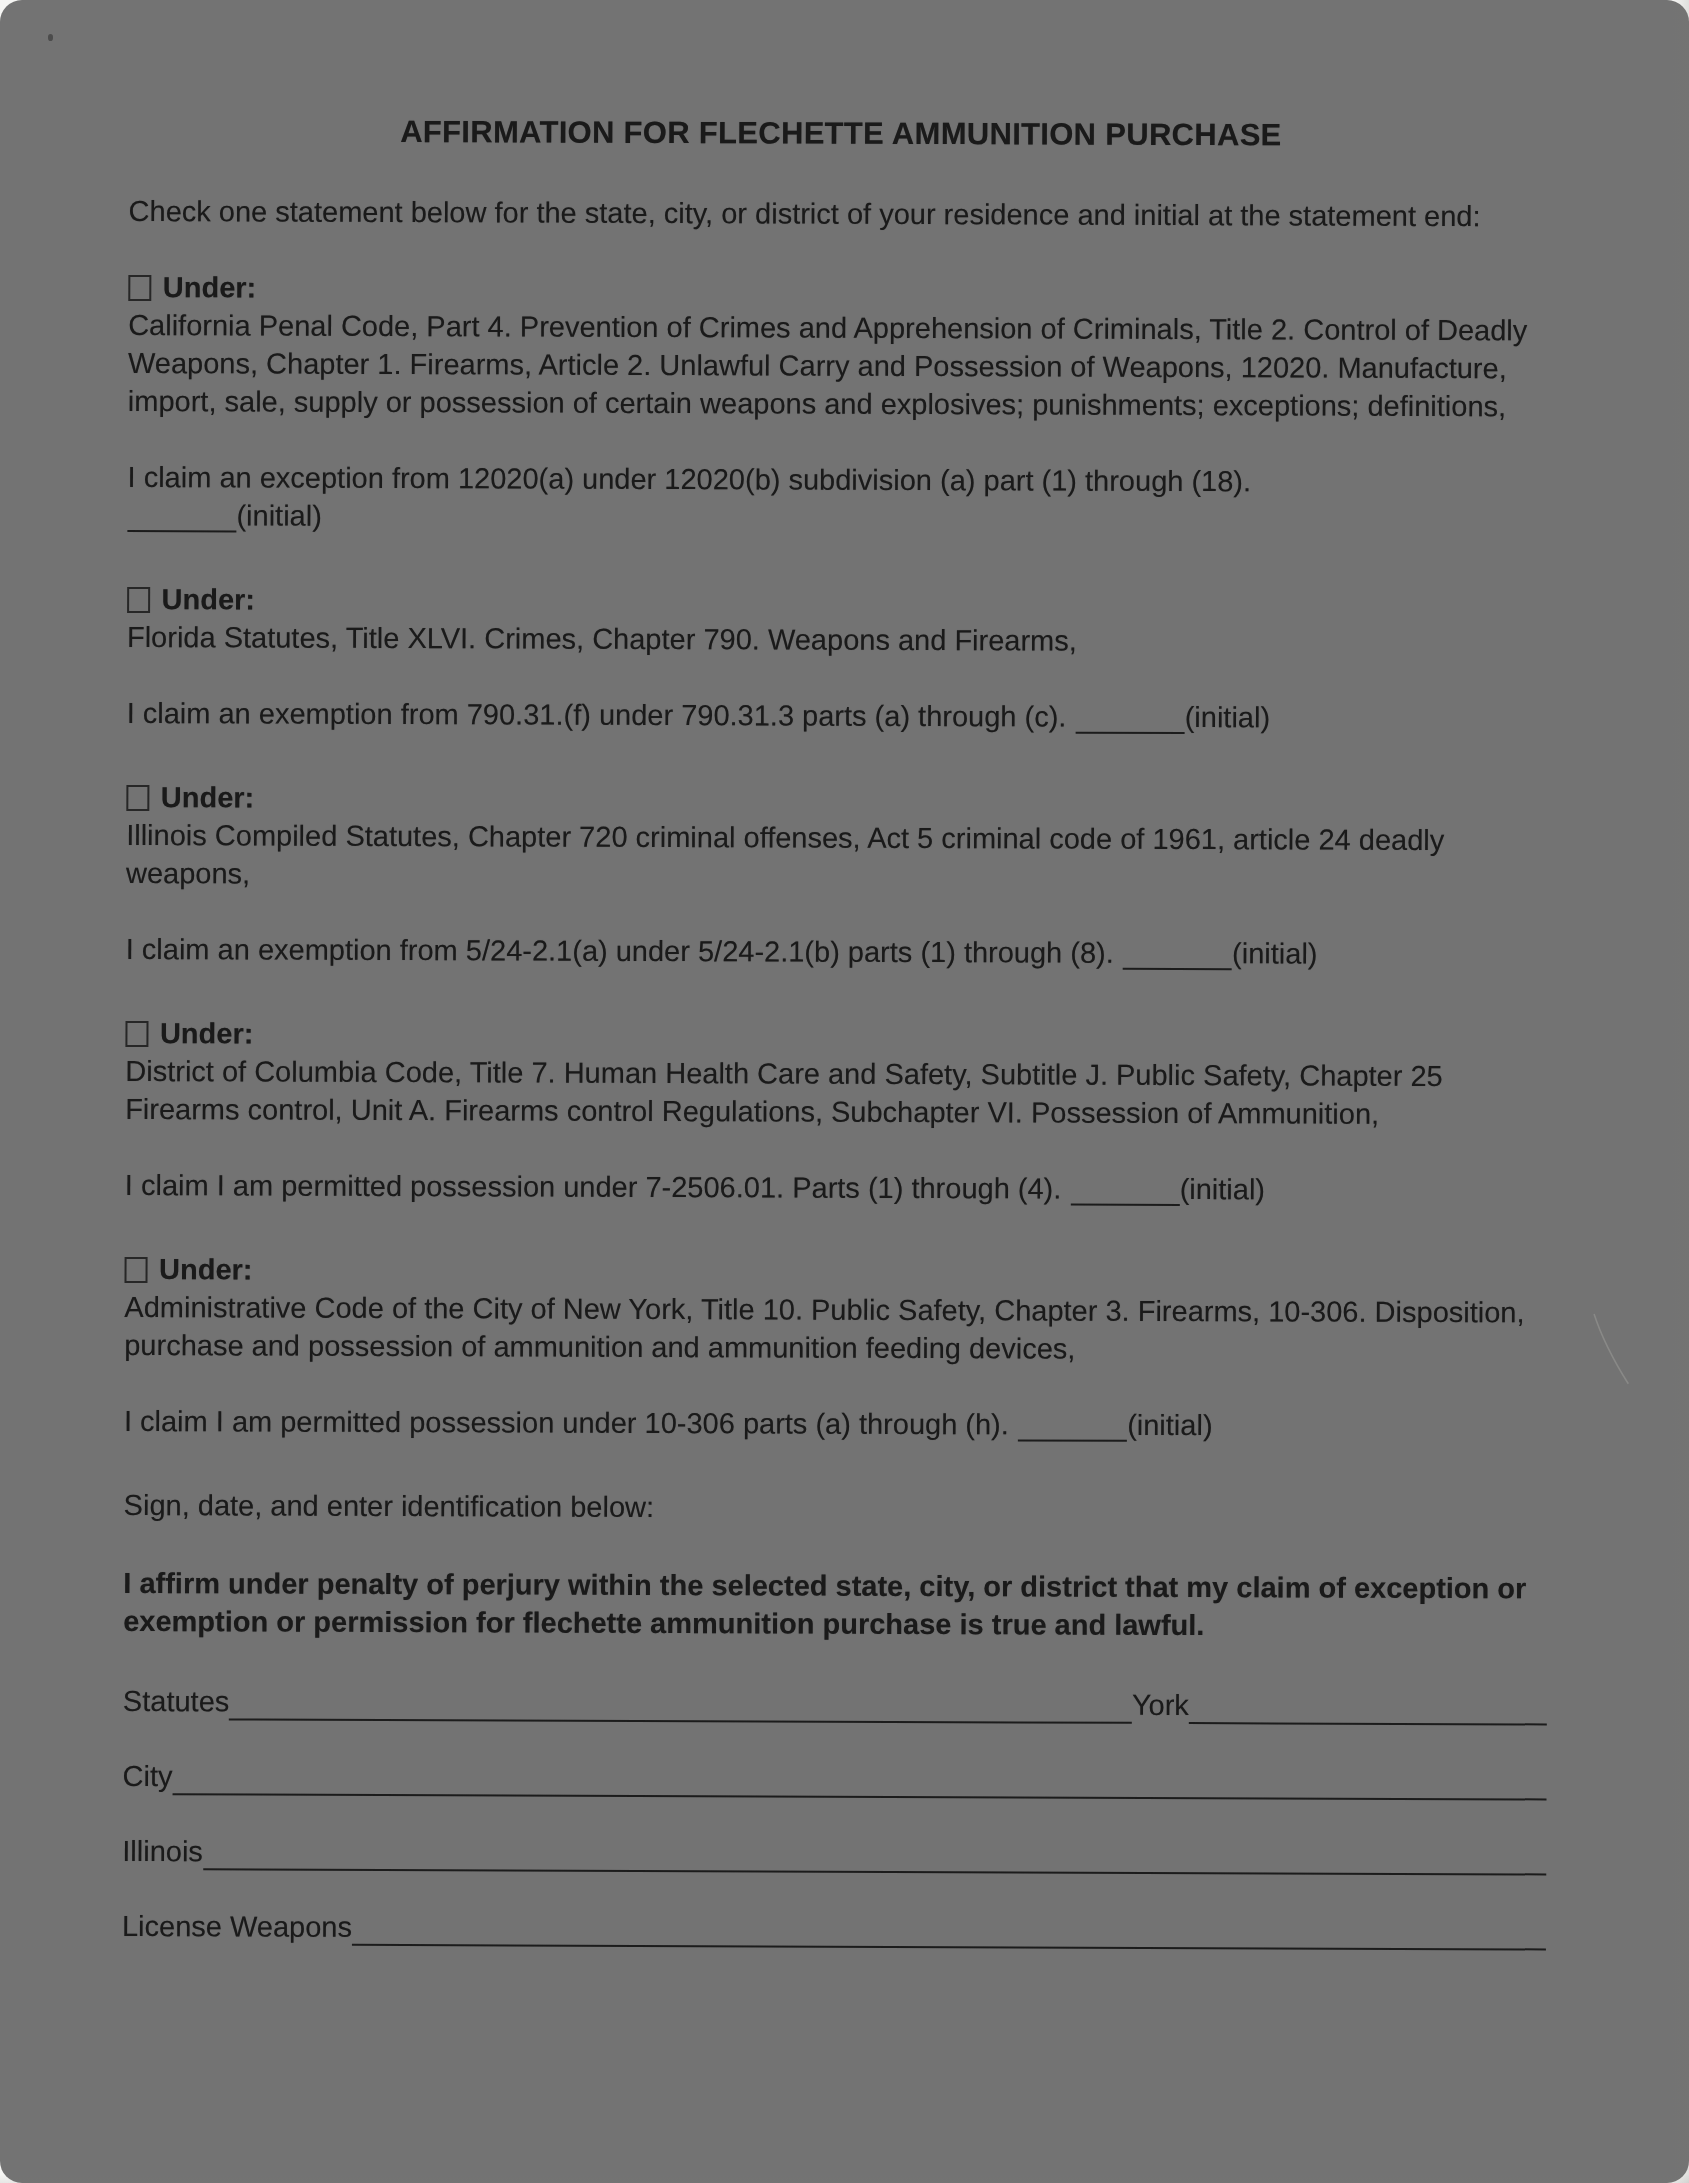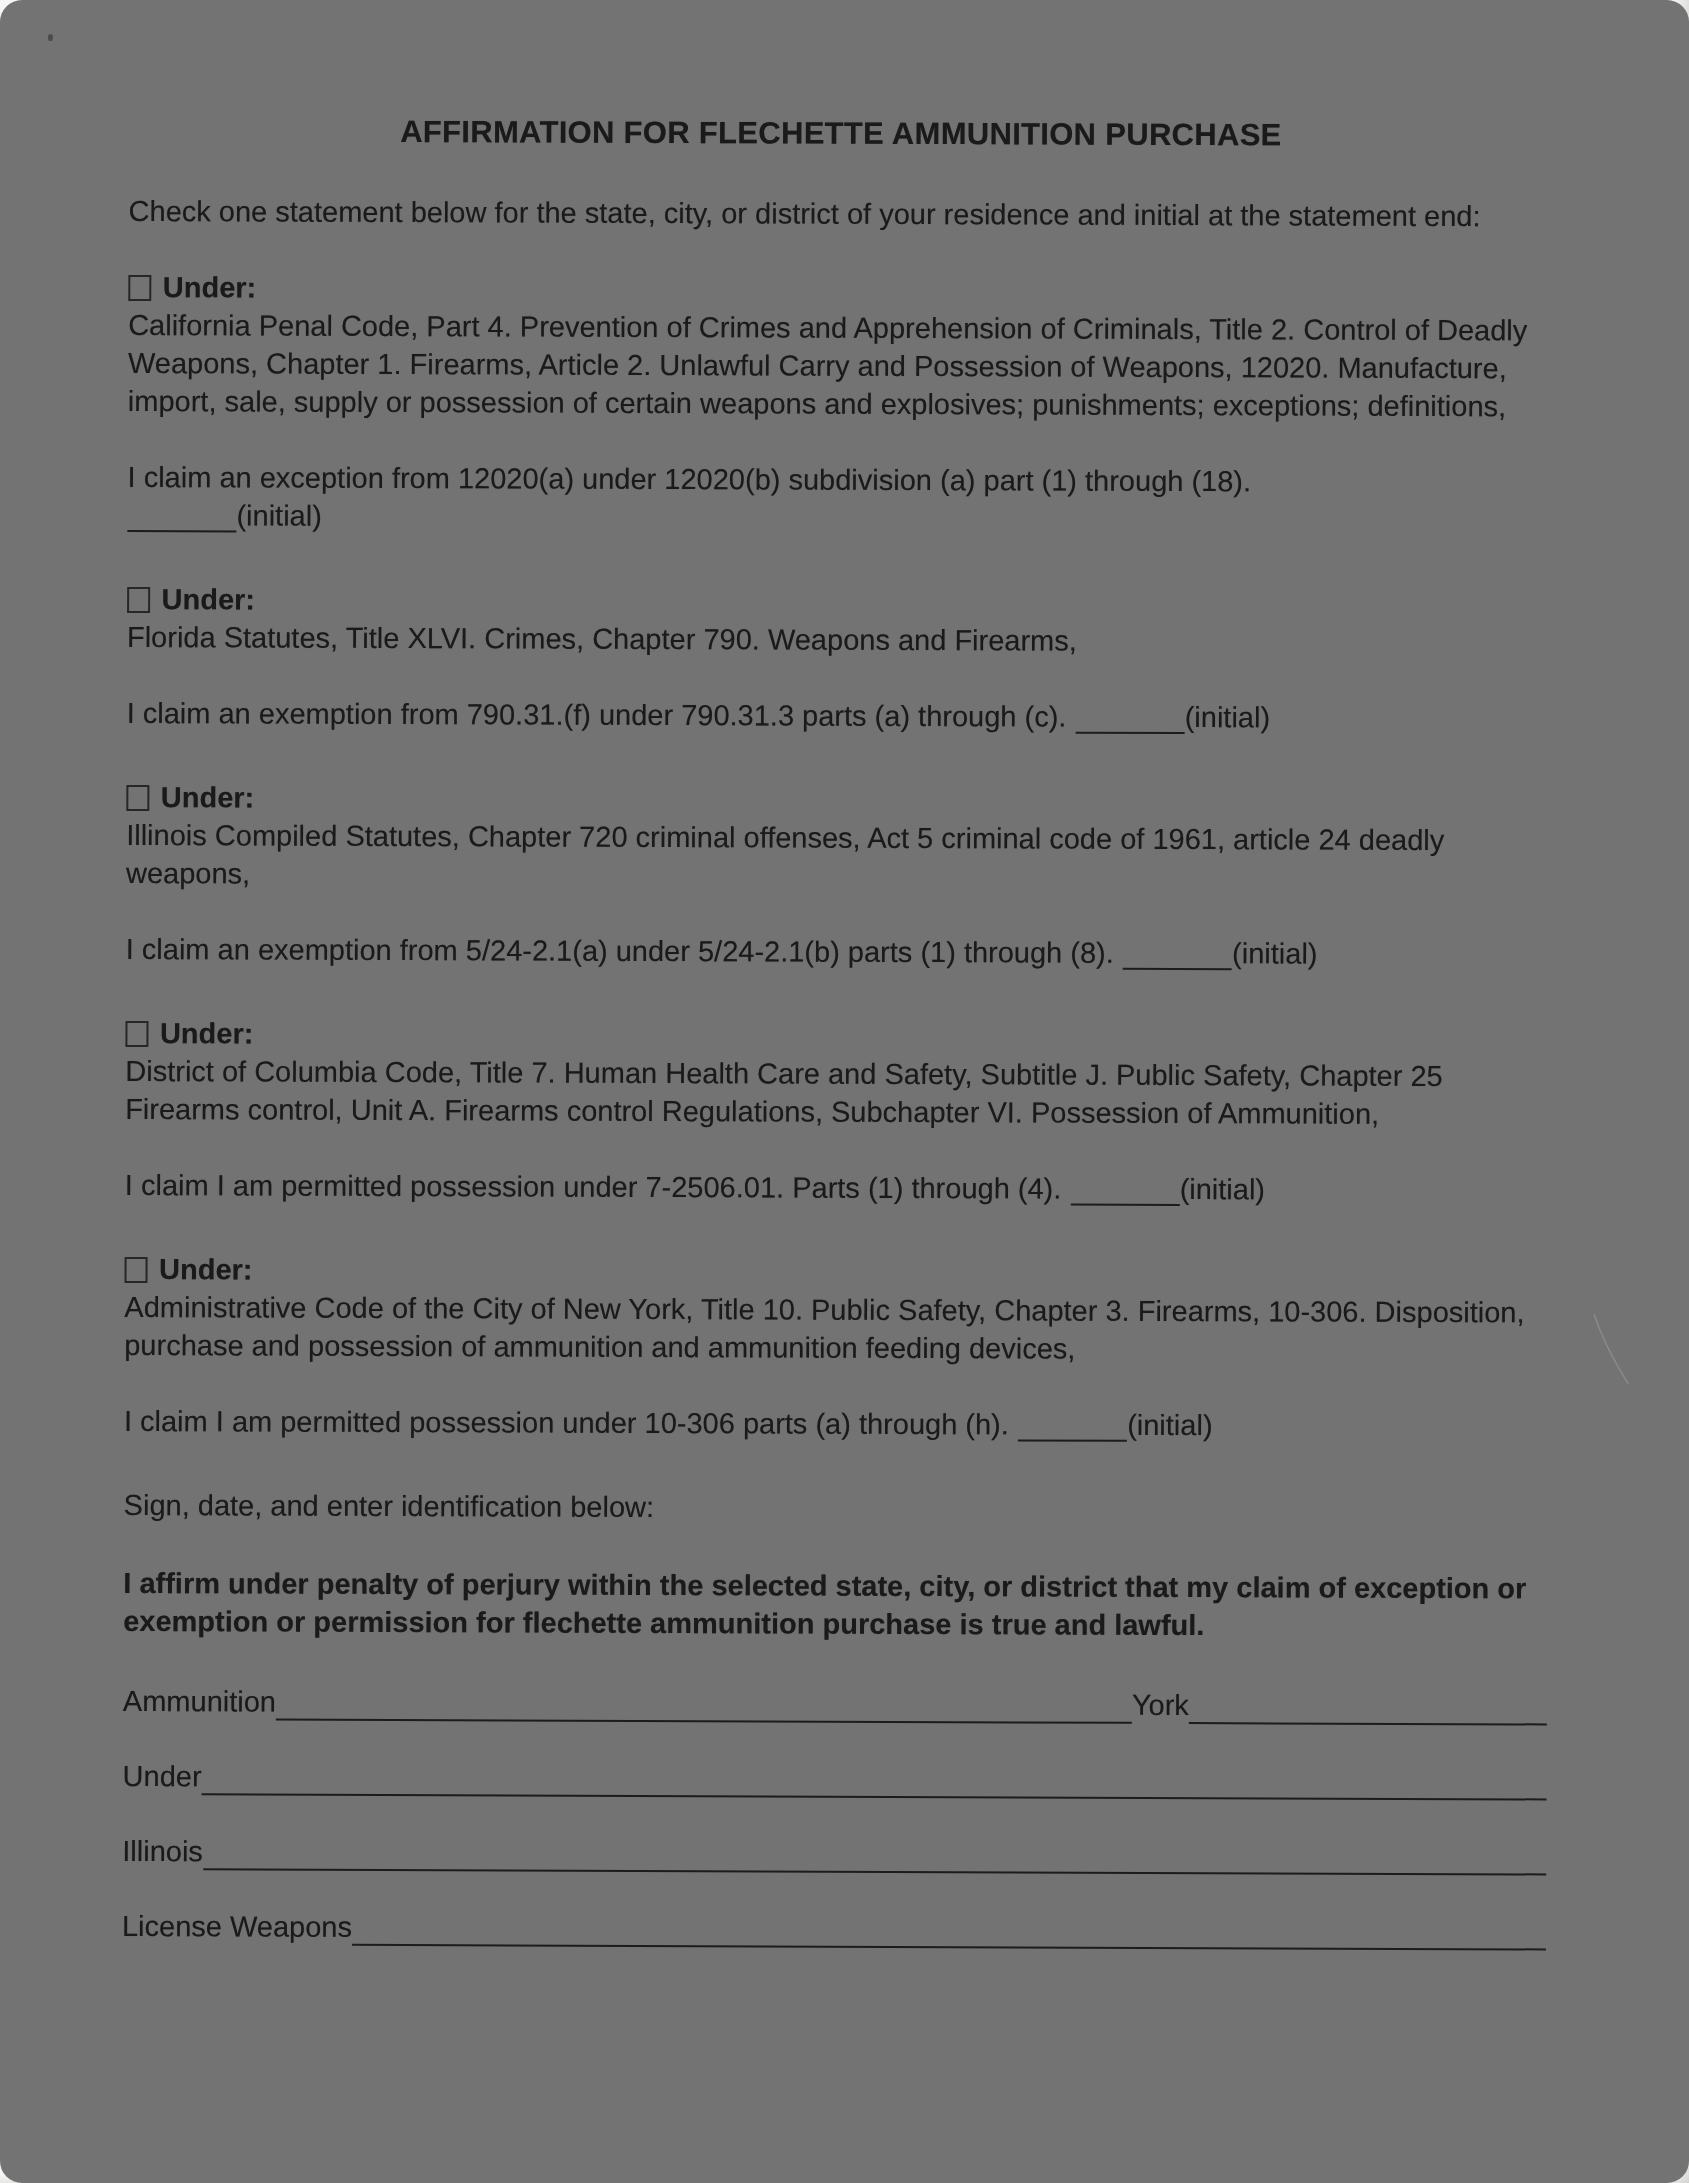--- a/index.html
+++ b/index.html
@@ -107,28 +107,28 @@
       <p class="under-line"><span class="checkbox"></span><span class="bold">Under:</span></p>
       <p class="statute">Administrative Code of the City of New York, Title 10. Public Safety, Chapter 3. Firearms, 10-306. Disposition, purchase and possession of ammunition and ammunition feeding devices,</p>
       <p class="claim"><span>I claim I am permitted possession under 10-306 parts (a) through (h).</span><span class="blank initial-blank"></span><span>(initial)</span></p>
     </div>
 
     <p class="sign-instruction">Sign, date, and enter identification below:</p>
 
     <p class="affirm">I affirm under penalty of perjury within the selected state, city, or district that my claim of exception or exemption or permission for flechette ammunition purchase is true and lawful.</p>
 
     <div class="sig-row">
-      <span>Ammunition</span>
+      <span>Statutes</span>
         <span class="blank sig-blank"></span>
         <span>York</span>
         <span class="blank date-blank"></span>
     </div>
 
     <div class="field-row">
-      <span>Under</span>
+      <span>City</span>
         <span class="blank row-blank"></span>
     </div>
 
     <div class="field-row">
       <span>Illinois</span>
         <span class="blank row-blank"></span>
     </div>
 
     <div class="field-row">
       <span>License Weapons</span>

